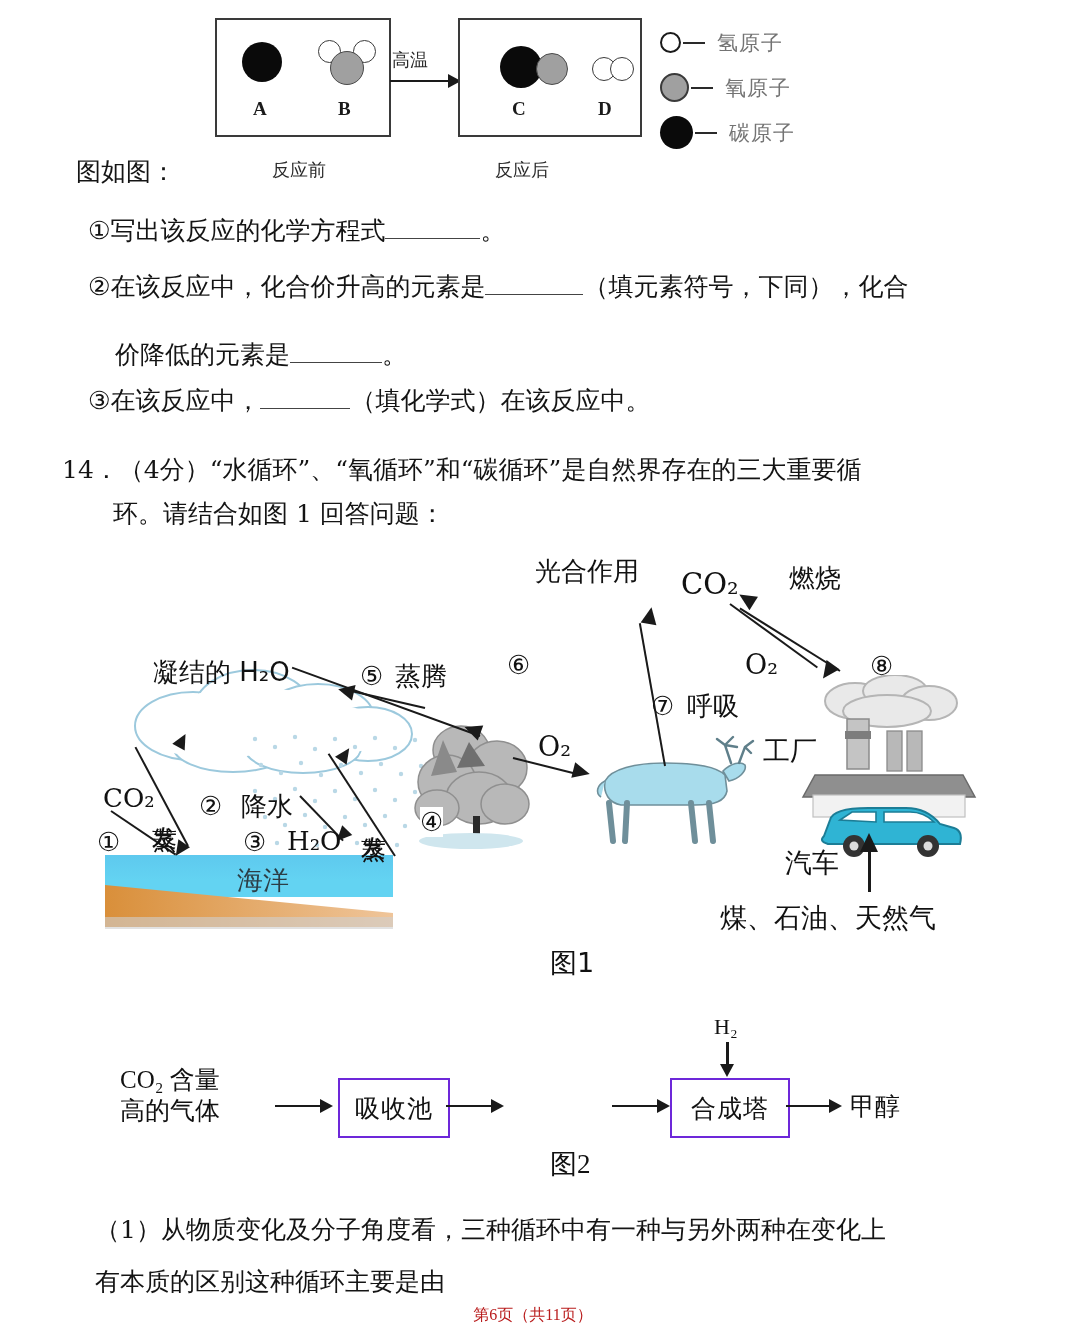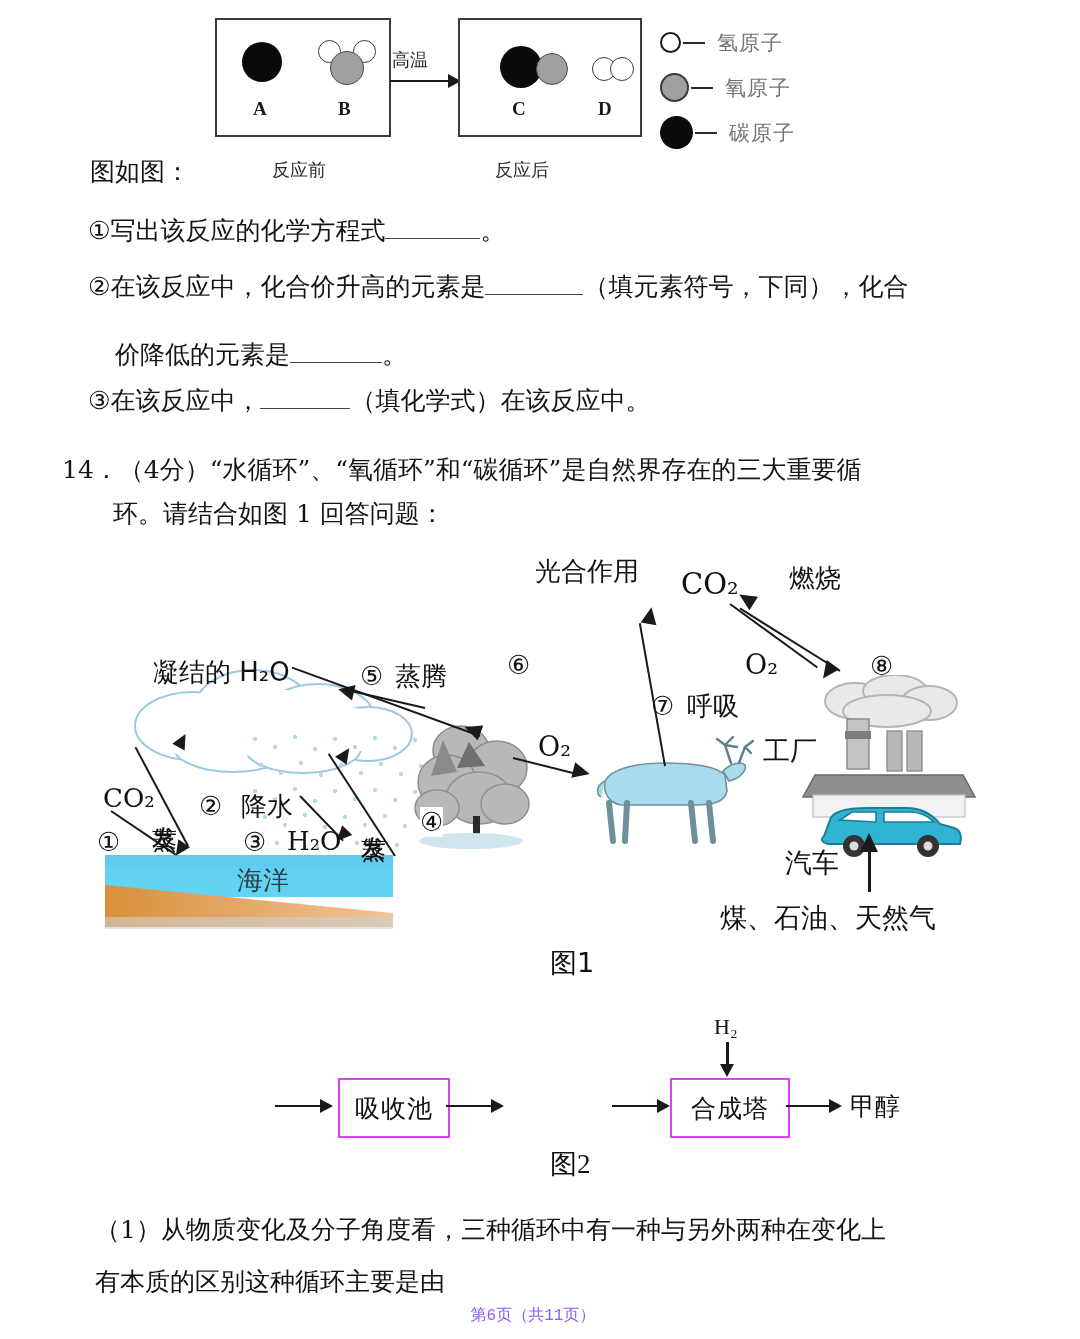--- a/index.html
+++ b/index.html
@@ -43,26 +43,26 @@
   .cnum{position:absolute;font-family:"DejaVu Sans",sans-serif;color:#111;}
 
   .cloud{position:absolute;}
   .ocean{position:absolute;}
 
   .diag{position:absolute;transform-origin:0 50%;height:2px;background:#1a1a1a;}
   .tri{position:absolute;width:0;height:0;}
 
   
   #fig2{position:absolute;left:110px;top:1020px;width:830px;height:170px;}
-  .fbox{position:absolute;border:2px solid #d946ef;background:#fff;display:flex;align-items:center;justify-content:center;
+  .fbox{position:absolute;border:2px solid #6d28d9;background:#fff;display:flex;align-items:center;justify-content:center;
         font-family:Liberation Mono, monospace;font-size:25px;color:#111;letter-spacing:1px;}
   .flabel{position:absolute;font-family:Liberation Serif, serif;font-size:25px;color:#111;white-space:nowrap;}
 
   #footer{position:absolute;left:0;top:1305px;width:1066px;text-align:center;
-          font-family:Liberation Mono, monospace;font-size:16px;color:#8b5cf6;}
+          font-family:Liberation Serif, serif;font-size:16px;color:#b91c1c;}
 </style>
 </head>
 <body>
 
 <div id="molecule-figure">
 
   <div class="mbox" style="left:215px;top:18px;width:172px;height:115px;">
     <div class="circle c-black" style="left:25px;top:22px;width:40px;height:40px;"></div>
     <div class="circle c-white" style="left:101px;top:20px;width:21px;height:21px;"></div>
     <div class="circle c-white" style="left:136px;top:20px;width:21px;height:21px;"></div>
@@ -99,21 +99,21 @@
       <span class="legend-txt">氧原子</span>
     </div>
     <div class="legend-row">
       <span class="legend-dot" style="width:33px;height:33px;background:#0a0a0a;"></span>
       <span class="legend-dash"></span>
       <span class="legend-txt">碳原子</span>
     </div>
   </div>
 </div>
 
-<div class="qline" style="left:90px;top:158px;">图如图：</div>
+<div class="qline" style="left:76px;top:158px;">图如图：</div>
 
 <div class="qline" style="left:88px;top:216px;">
   <span class="circnum">①</span><span>写出该反应的化学方程式</span><span class="blank" style="width:95px;height:22px;"></span><span>。</span>
 </div>
 
 <div class="qline" style="left:88px;top:272px;">
   <span class="circnum">②</span><span>在该反应中，化合价升高的元素是</span><span class="blank" style="width:98px;height:22px;"></span><span>（填元素符号，下同），化合</span>
 </div>
 
 <div class="qline" style="left:115px;top:340px;">
@@ -336,20 +336,24 @@
     <div style="width:1em;">工厂</div>
   </div>
   <div class="f1txt" style="left:690px;top:300px;font-size:27px;">汽车</div>
   <div class="f1txt" style="left:625px;top:355px;font-size:27px;">煤、石油、天然气</div>
 
   <div class="f1txt" style="left:455px;top:400px;font-size:27px;">图1</div>
 </div>
 
 <div id="fig2">
 
+  <div class="flabel" style="left:10px;top:44px;line-height:1.25;">
+    <div>CO₂ 含量</div>
+    <div>高的气体</div>
+  </div>
 
   <div class="arrowline" style="left:165px;top:85px;width:48px;"></div>
   <div class="arrowhead ah-right" style="left:210px;top:79px;"></div>
 
   <div class="fbox" style="left:228px;top:58px;width:108px;height:56px;">吸收池</div>
 
   <div class="arrowline" style="left:336px;top:85px;width:48px;"></div>
   <div class="arrowhead ah-right" style="left:381px;top:79px;"></div>
 
 

